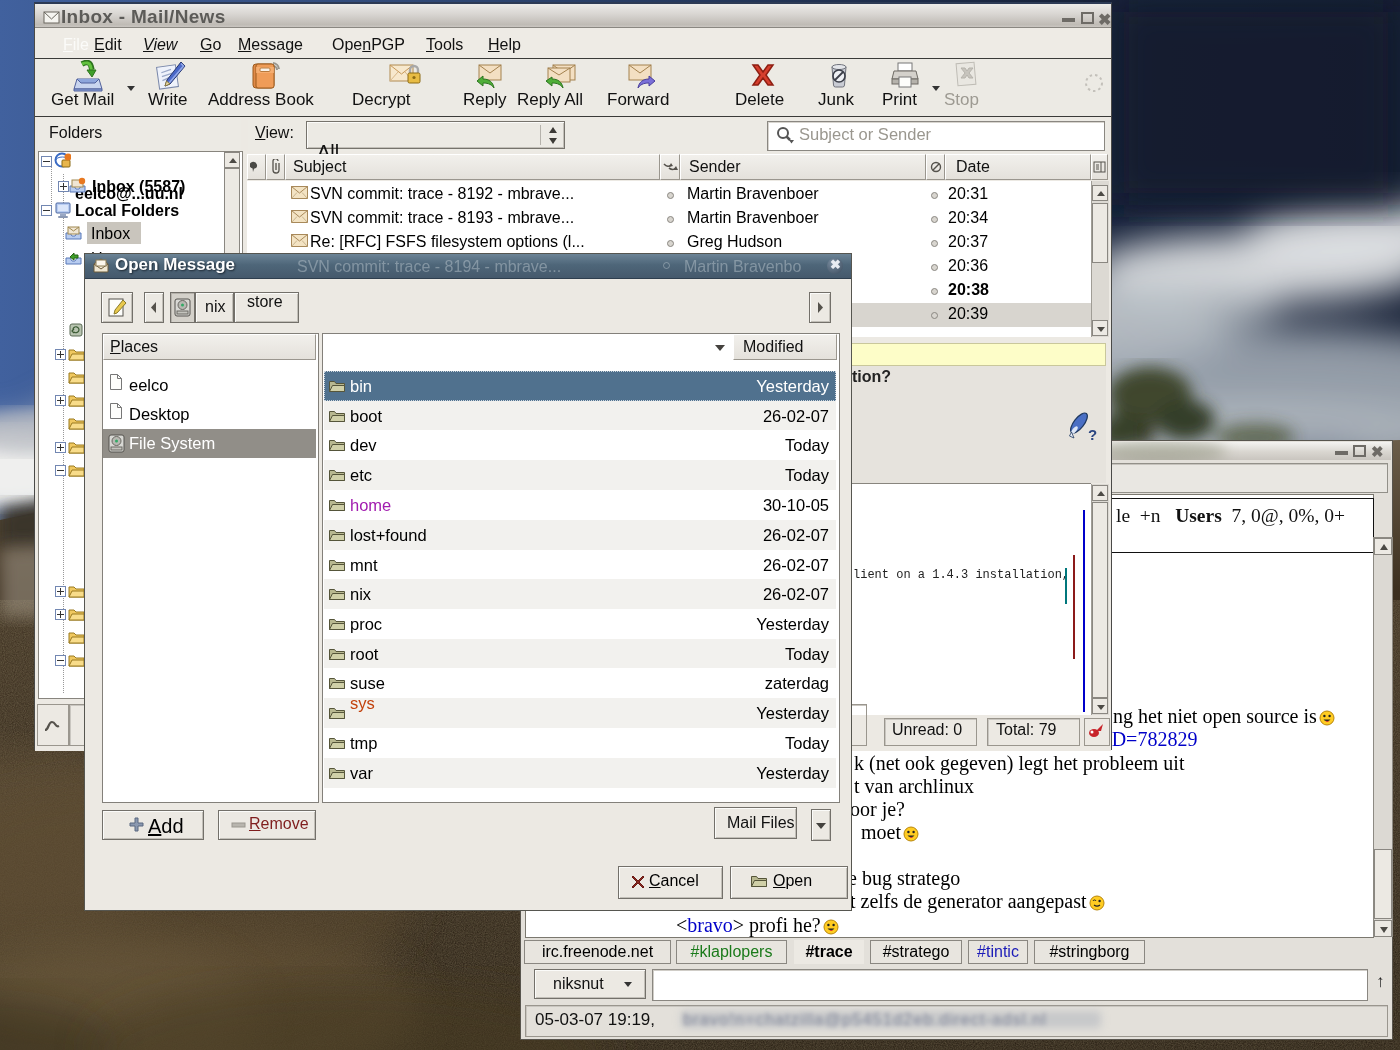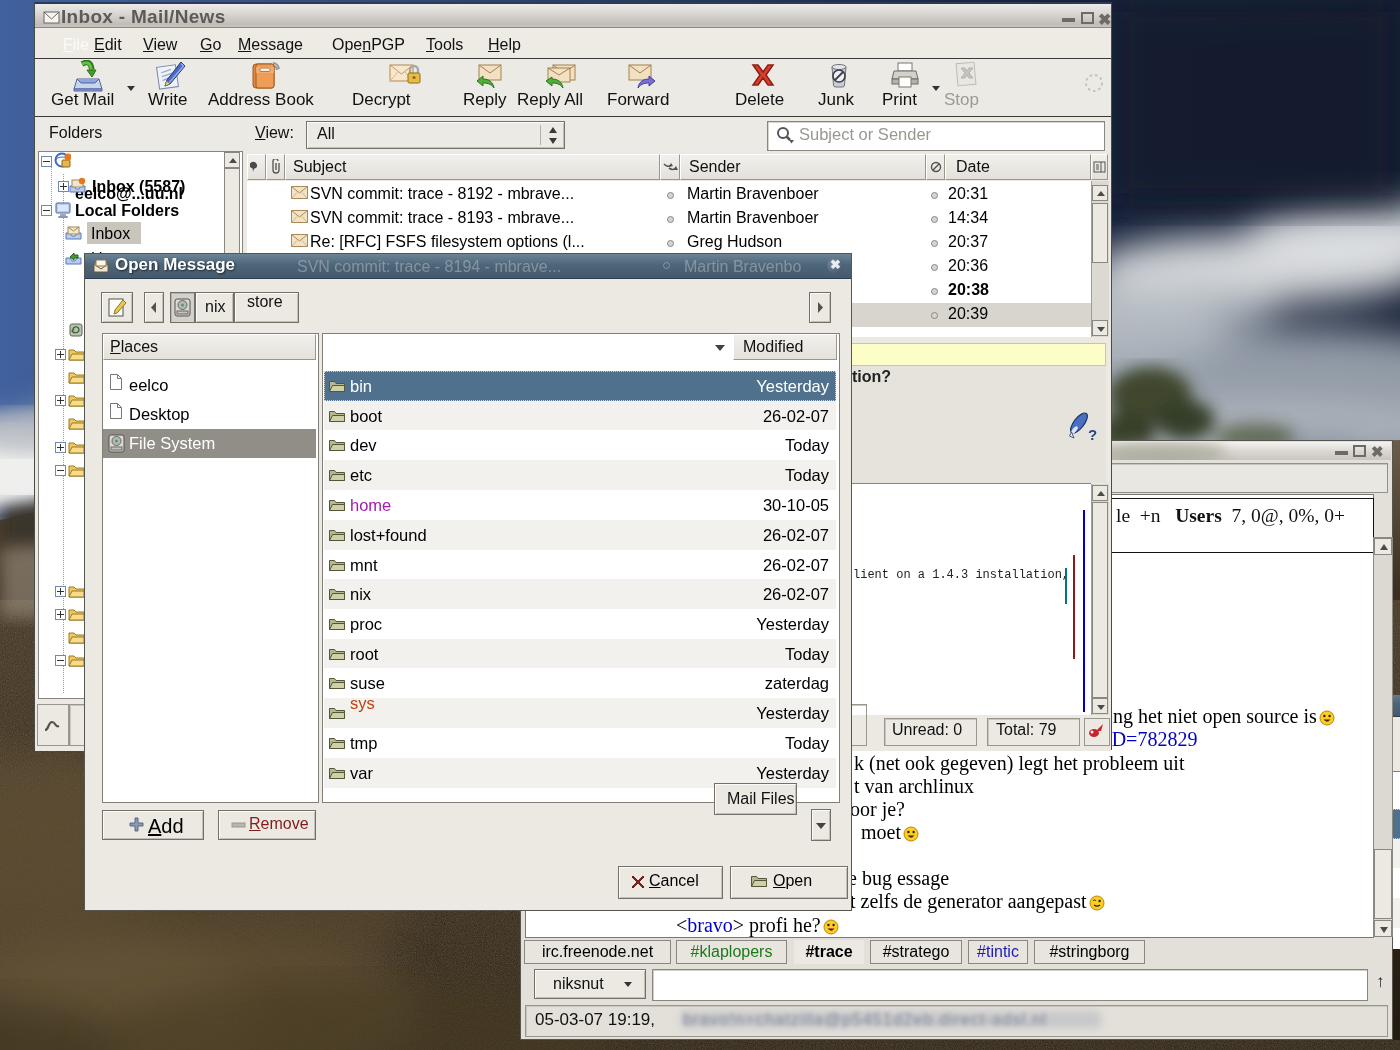--- a/index.html
+++ b/index.html
@@ -137,21 +137,21 @@
   <div class="abs" style="left:333px;top:311px;">k (net ook gegeven) legt het probleem uit</div>
   <div class="abs" style="left:333px;top:334px;">t van archlinux</div>
   <div class="abs" style="left:329px;top:357px;">oor je?</div>
   <div class="abs" style="left:340px;top:380px;">moet<svg class="smy" viewBox="0 0 16 16">
           <circle cx="8" cy="8" r="7" fill="#ffcc22" stroke="#b8860b"></circle>
           <circle cx="5.4" cy="6" r="1.2" fill="#222"></circle>
           <circle cx="10.6" cy="6" r="1.2" fill="#222"></circle>
           <path d="M4.5,9.5 a4,3 0 0 0 7,0 Z" fill="#222"></path>
           <path d="M6.5,11 a2,2 0 0 0 3.5,0 Z" fill="#d33"></path>
         </svg></div>
-  <div class="abs" style="left:327px;top:426px;">e bug essage</div>
+  <div class="abs" style="left:327px;top:426px;">e bug stratego</div>
   <div class="abs" style="left:329px;top:449px;">t zelfs de generator aangepast<svg class="smy" viewBox="0 0 16 16">
           <circle cx="8" cy="8" r="7" fill="#ffcc22" stroke="#b8860b"></circle>
           <path d="M4,6 a1.6,1.6 0 0 1 3,0" fill="none" stroke="#222"></path>
           <circle cx="10.6" cy="6" r="1.2" fill="#222"></circle>
           <path d="M5,10 a4,2.5 0 0 0 6,0" fill="none" stroke="#222" stroke-width="1.2"></path>
         </svg></div>
   <div class="abs" style="left:155px;top:473px;">&lt;<span style="color:#0000c8;">bravo</span>&gt; profi he?<svg class="smy" viewBox="0 0 16 16">
           <circle cx="8" cy="8" r="7" fill="#ffcc22" stroke="#b8860b"></circle>
           <circle cx="5.4" cy="6" r="1.2" fill="#222"></circle>
           <circle cx="10.6" cy="6" r="1.2" fill="#222"></circle>
@@ -193,21 +193,21 @@
     </svg>
  <div class="abs" style="left:26px;top:2px;font-size:19px;font-weight:bold;color:#5c5b58;letter-spacing:0.3px;">Inbox - Mail/News</div>
  <div class="abs" style="left:1027px;top:14px;width:13px;height:4px;background:#6e6b66;"></div>
  <div class="abs" style="left:1046px;top:8px;width:13px;height:12px;border:2px solid #6e6b66;box-sizing:border-box;"></div>
  <div class="abs" style="left:1063px;top:6px;color:#6e6b66;font-weight:bold;font-size:16px;">✖</div>
 
  <div class="abs" style="left:0;top:24px;right:0;height:30px;background:#eeebe5;border-bottom:1px solid #3a3a38;"></div>
  <div class="abs" id="menus" style="top:32px;font-size:16px;color:#111;white-space:nowrap;">
   <span class="abs" style="left:28px;color:#fbfbf9;"><u>F</u>ile</span>
   <span class="abs" style="left:59px;"><u>E</u>dit</span>
-  <span class="abs" style="left:108px;"><u>V</u>iew</span>
+  <span class="abs" style="left:108px;font-style:italic;"><u>V</u>iew</span>
   <span class="abs" style="left:165px;"><u>G</u>o</span>
   <span class="abs" style="left:203px;"><u>M</u>essage</span>
   <span class="abs" style="left:297px;">Ope<u>n</u>PGP</span>
   <span class="abs" style="left:391px;"><u>T</u>ools</span>
   <span class="abs" style="left:453px;"><u>H</u>elp</span>
  </div>
 
  <div class="abs" style="left:0;top:55px;right:0;height:57px;background:#eceae4;border-bottom:1px solid #3a3a38;"></div>
  <div class="abs" id="toolbar" style="left:0;top:55px;right:0;height:57px;font-size:17px;color:#111;">
 
@@ -406,21 +406,21 @@
       </svg>
   <div class="abs em" style="left:20px;top:651px;"></div>
   <svg class="abs fsm" style="left:33px;top:649px">
         <use href="#foldy"></use>
       </svg>
  </div>
 
  <div class="abs" style="left:213px;top:115px;right:3px;height:32px;background:#eceae4;"></div>
  <div class="abs" style="left:220px;top:120px;font-size:16px;color:#111;"><u>V</u>iew:</div>
  <div class="abs" style="left:271px;top:117px;width:259px;height:28px;background:#eceae4;border:1px solid #76736c;box-shadow:inset 1px 1px 0 #fbfbf9,inset -1px -1px 0 #c2bfb8;box-sizing:border-box;"></div>
- <div class="abs" style="left:282px;top:121px;font-size:16px;color:#111;">All</div>
+ <div class="abs" style="left:282px;top:137px;font-size:20px;color:#111;">All</div>
  <div class="abs" style="left:505px;top:121px;width:1px;height:20px;background:#b5b2ab;"></div>
  <svg class="abs" style="left:510px;top:122px" width="16" height="19">
       <path d="M8,1 12,7 4,7 Z" fill="#3c3a36"></path>
       <path d="M8,18 12,12 4,12 Z" fill="#3c3a36"></path>
     </svg>
  <div class="abs" style="left:732px;top:117px;width:336px;height:28px;background:#fff;border:1px solid #8a8781;box-shadow:inset 1px 1px 0 #d8d5cf;"></div>
  <svg class="abs" style="left:740px;top:122px" width="22" height="18" viewBox="0 0 22 18">
       <circle cx="8" cy="7" r="5" fill="none" stroke="#555" stroke-width="2"></circle>
       <line x1="11.5" y1="10.5" x2="15" y2="14" stroke="#555" stroke-width="2.5"></line>
       <path d="M14,14 19,14 16.5,17.5 Z" fill="#555"></path>
@@ -468,21 +468,21 @@
   <div class="mrow" style="left:440px;top:4px;">Martin Bravenboer</div>
   <div class="abs dot" style="left:684px;top:11px;"></div>
   <div class="mrow" style="left:701px;top:4px;">20:31</div>
   <svg class="abs env17" style="left:44px;top:29px">
         <use href="#envico"></use>
       </svg>
   <div class="mrow" style="left:63px;top:28px;">SVN commit: trace - 8193 - mbrave...</div>
   <div class="abs dot" style="left:420px;top:35px;"></div>
   <div class="mrow" style="left:440px;top:28px;">Martin Bravenboer</div>
   <div class="abs dot" style="left:684px;top:35px;"></div>
-  <div class="mrow" style="left:701px;top:28px;">14:34</div>
+  <div class="mrow" style="left:701px;top:28px;">20:34</div>
   <svg class="abs env17" style="left:44px;top:53px">
         <use href="#envico"></use>
       </svg>
   <div class="mrow" style="left:63px;top:52px;">Re: [RFC] FSFS filesystem options (l...</div>
   <div class="abs dot" style="left:420px;top:59px;"></div>
   <div class="mrow" style="left:440px;top:52px;">Greg Hudson</div>
   <div class="abs dot" style="left:684px;top:59px;"></div>
   <div class="mrow" style="left:701px;top:52px;">20:37</div>
   <svg class="abs env17" style="left:44px;top:77px">
         <use href="#envico"></use>
@@ -708,21 +708,21 @@
  <div class="dbtn" style="left:17px;top:556px;width:102px;height:30px;"></div>
  <svg class="abs" style="left:44px;top:563px" width="15" height="15" viewBox="0 0 15 15">
       <path d="M6,1 9,1 9,6 14,6 14,9 9,9 9,14 6,14 6,9 1,9 1,6 6,6 Z" fill="#8a98b0" stroke="#5a6880"></path>
     </svg>
  <div class="abs" style="left:63px;top:561px;font-size:20px;"><u>A</u>dd</div>
  <div class="dbtn" style="left:133px;top:556px;width:98px;height:30px;color:#9a978f;"></div>
  <svg class="abs" style="left:146px;top:568px" width="15" height="6" viewBox="0 0 15 6">
       <rect x="1" y="1" width="13" height="4" fill="#b8b5ae" stroke="#9a978f"></rect>
     </svg>
  <div class="abs" style="left:164px;top:561px;font-size:16px;color:#7f1d1d;"><u>R</u>emove</div>
- <div class="dbtn" style="left:629px;top:529px;width:83px;height:32px;padding:6px 0 16px 12px;">Mail Files</div>
+ <div class="dbtn" style="left:629px;top:553px;width:83px;height:32px;padding:6px 0 16px 12px;">Mail Files</div>
  <div class="dbtn" style="left:726px;top:555px;width:20px;height:32px;"><svg width="18" height="30">
         <path d="M4,13 14,13 9,19 Z" fill="#44423e"></path>
       </svg></div>
 
  <div class="dbtn" style="left:533px;top:612px;width:105px;height:33px;"></div>
  <svg class="abs" style="left:546px;top:621px" width="14" height="14" viewBox="0 0 14 14">
       <path d="M2,1 7,6 12,1 13,2 8,7 13,12 12,13 7,8 2,13 1,12 6,7 1,2 Z" fill="#8b2a22" stroke="#6a1a14"></path>
     </svg>
  <div class="abs" style="left:564px;top:618px;font-size:16px;"><u>C</u>ancel</div>
  <div class="dbtn" style="left:645px;top:612px;width:118px;height:33px;"></div>

